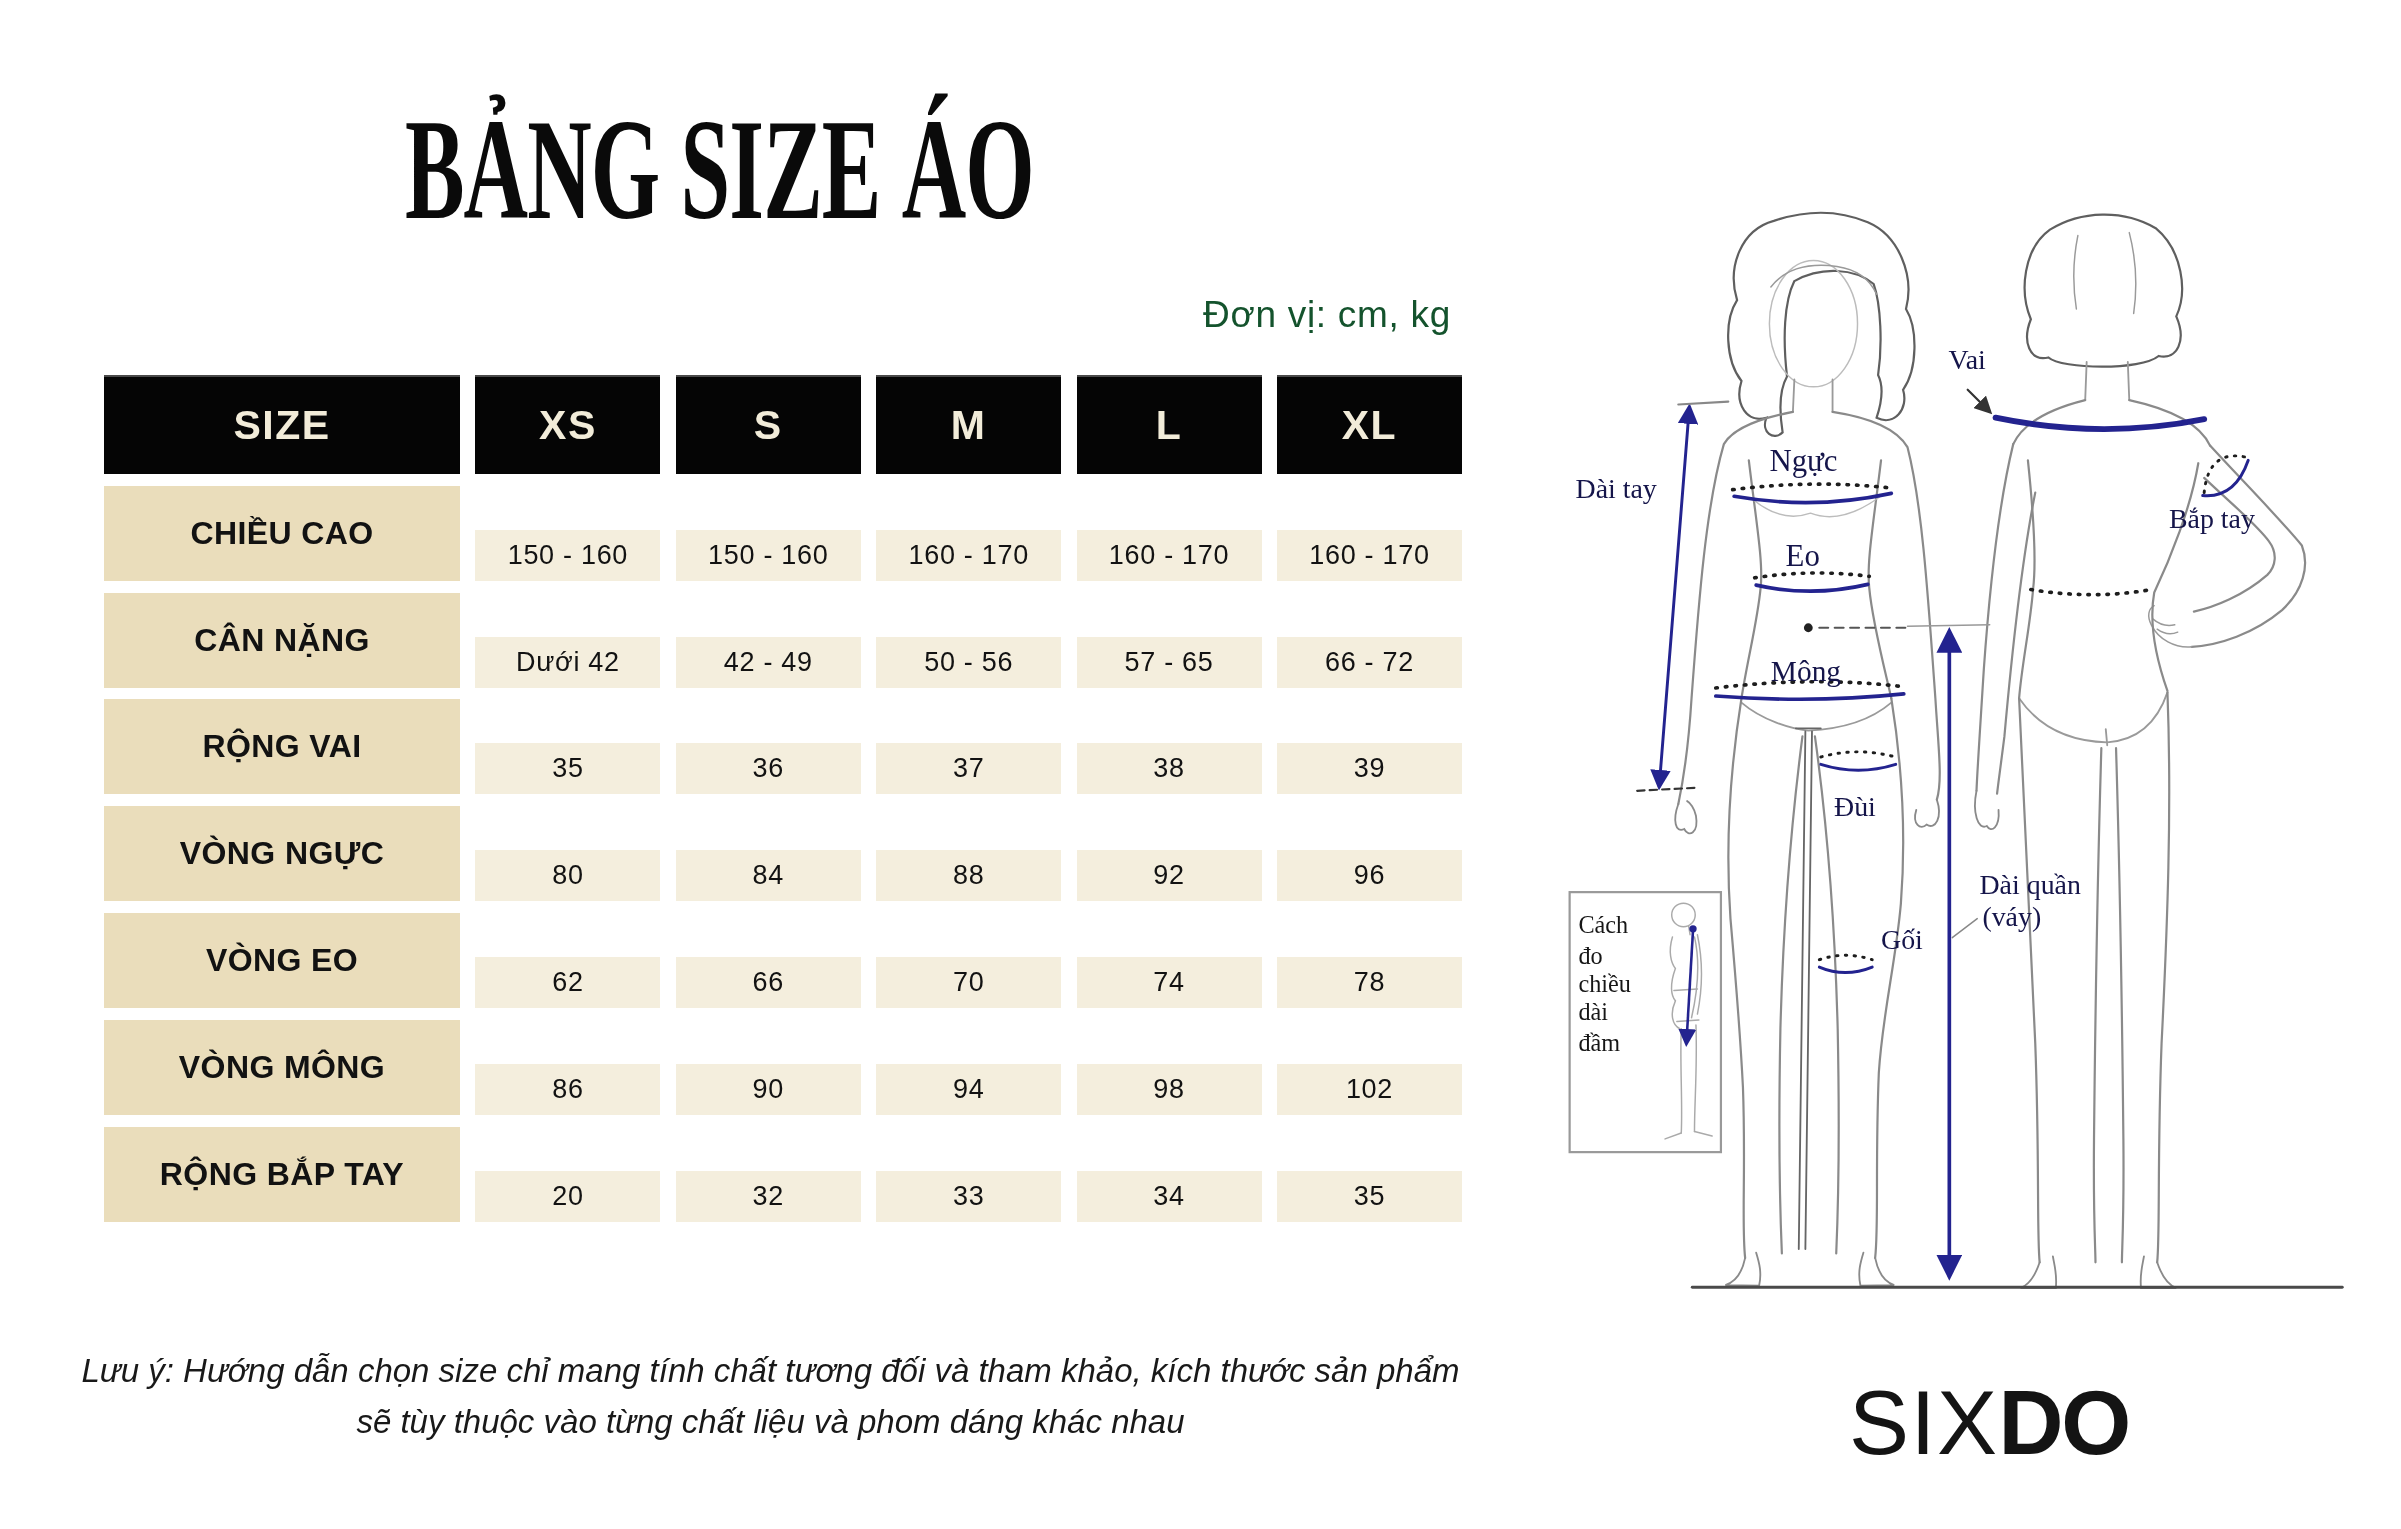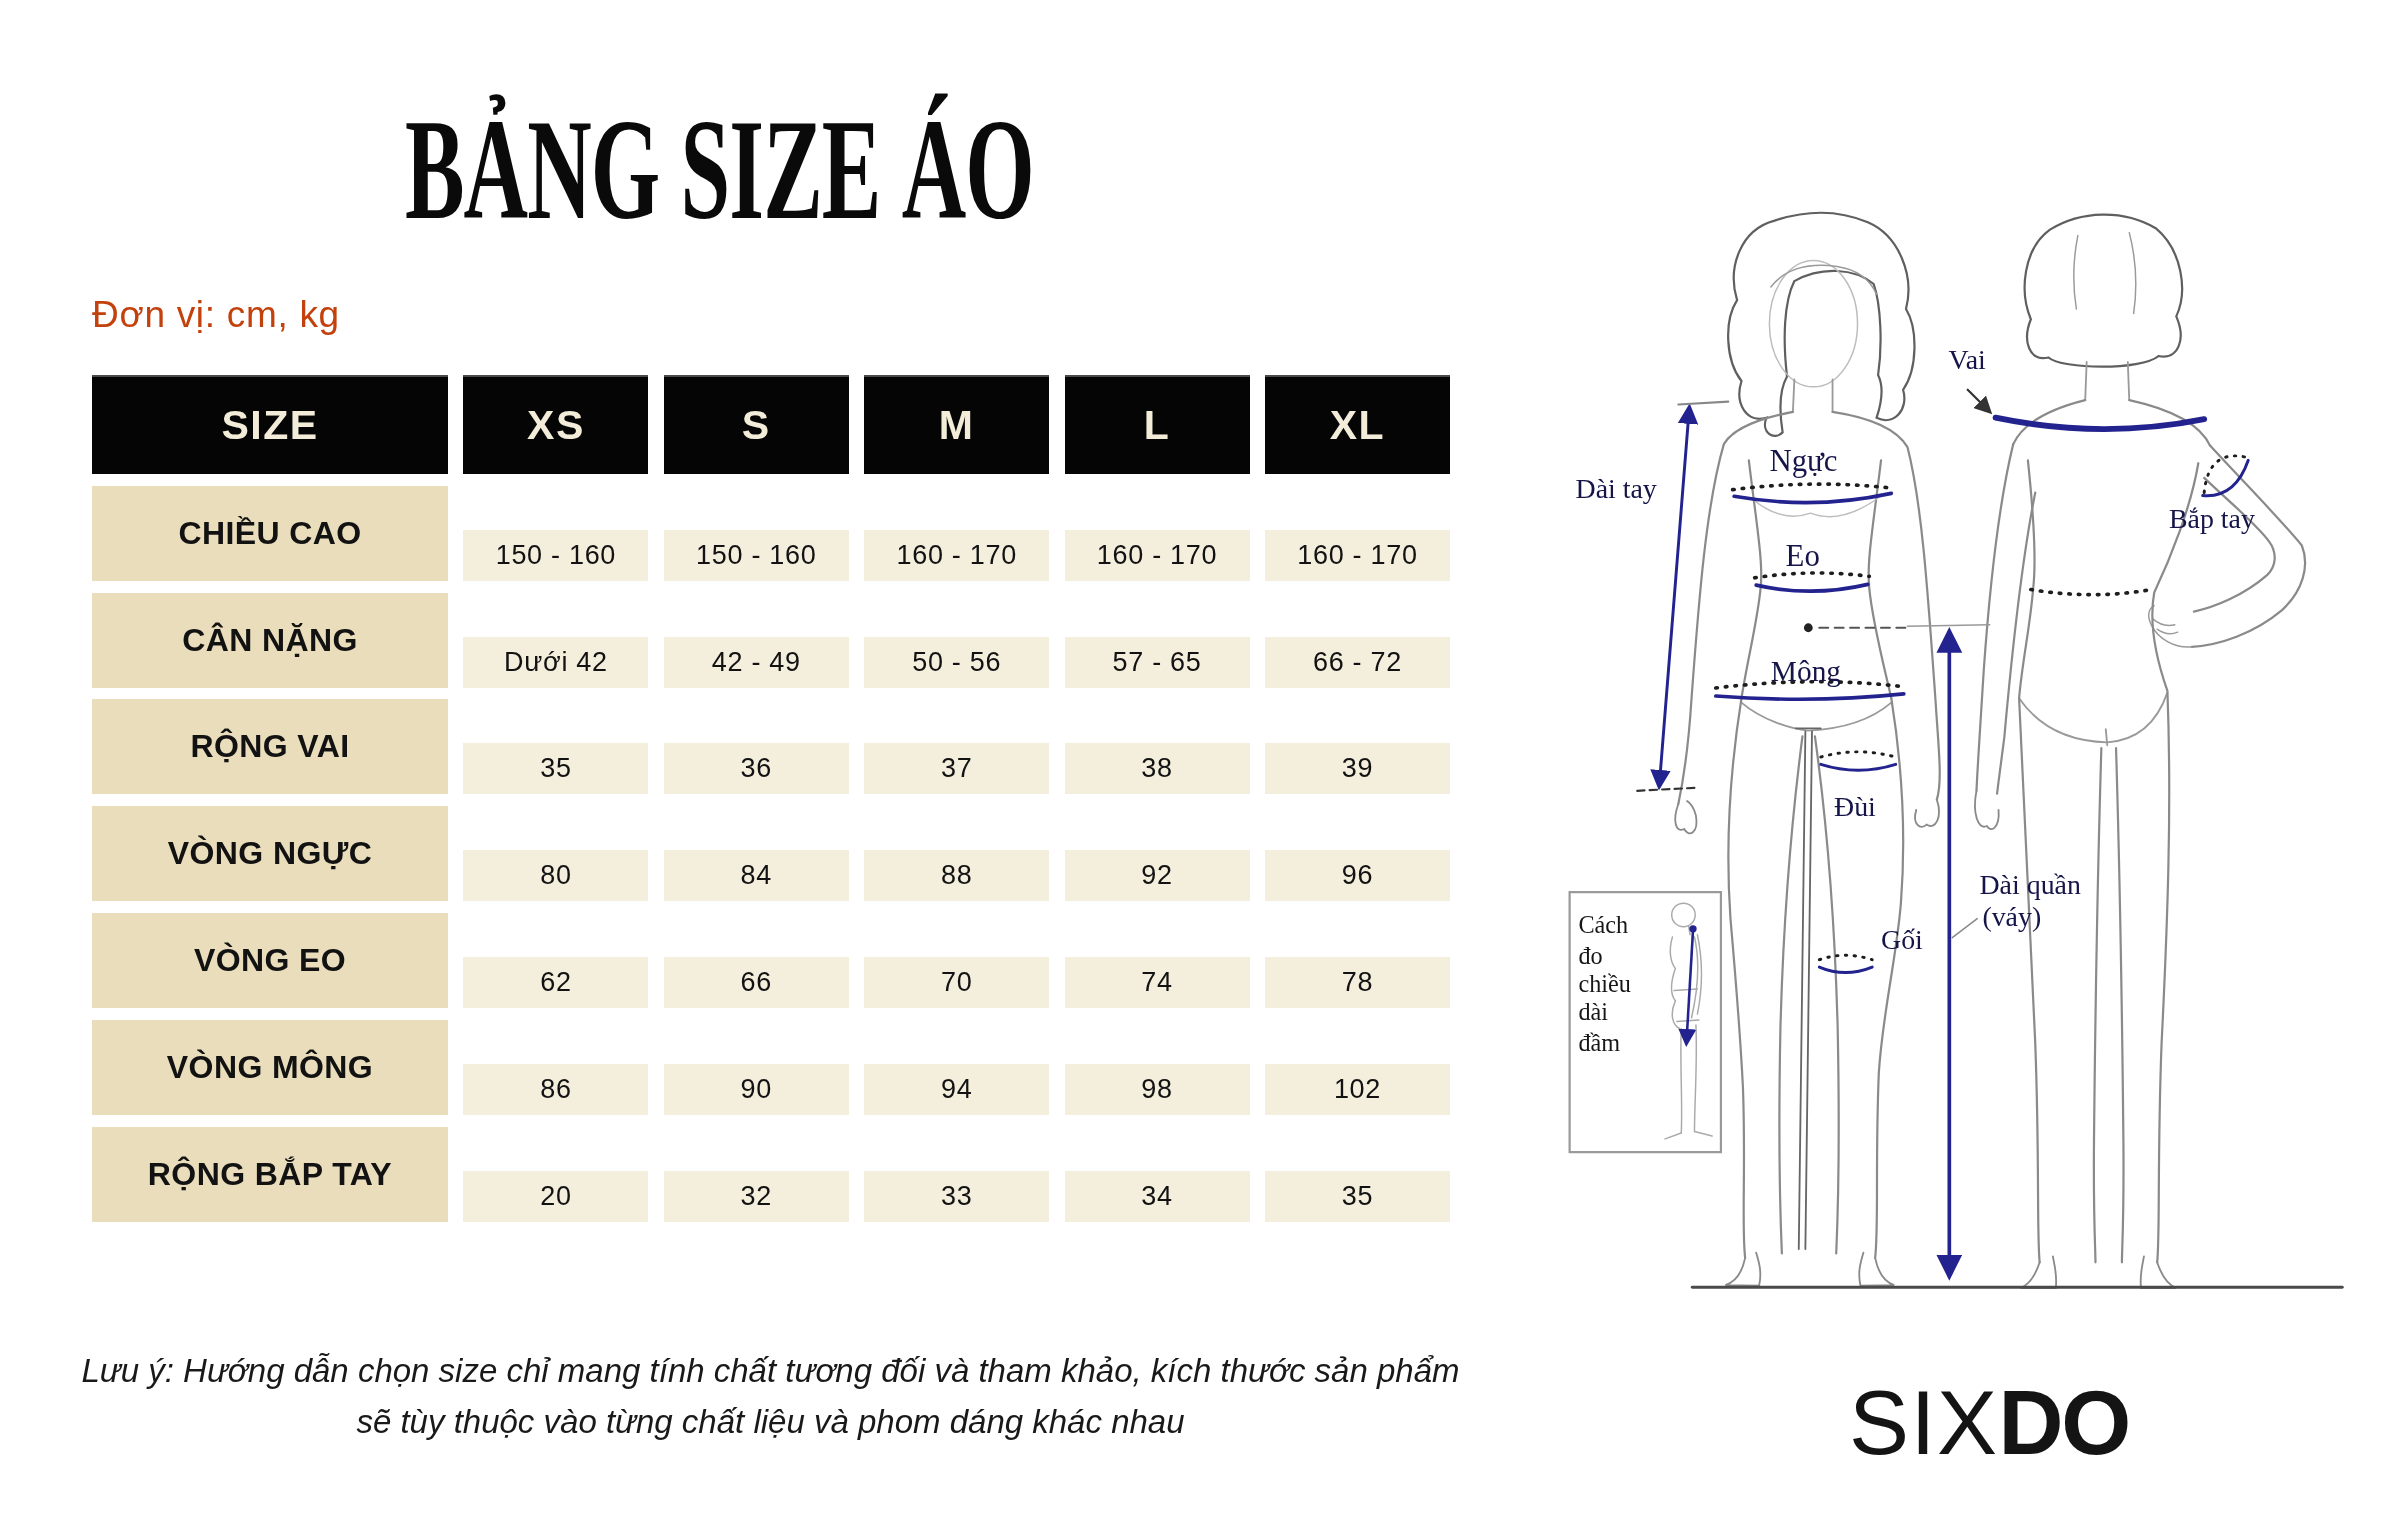--- a/index.html
+++ b/index.html
@@ -8,26 +8,26 @@
     font-family:"Liberation Sans",sans-serif;color:#111;
   }
   
   .main-title{
     position:absolute;left:405px;top:87px;
     font-family:"Liberation Serif",serif;font-weight:700;
     font-size:144px;letter-spacing:-1.5px;white-space:nowrap;
     transform:scaleX(0.62);transform-origin:left top;color:#0a0a0a;
   }
   .unit-note{
-    position:absolute;left:92px;top:294px;width:1359px;text-align:left;
-    font-size:37px;color:#c2410c;letter-spacing:0.7px;
+    position:absolute;left:92px;top:294px;width:1359px;text-align:right;
+    font-size:37px;color:#14532d;letter-spacing:0.7px;
   }
   
   .size-grid{
-    position:absolute;left:92px;top:375px;
+    position:absolute;left:104px;top:375px;
     display:grid;
     grid-template-columns:356px 185px 185px 185px 185px 185px;
     grid-template-rows:99px repeat(7,95px);
     column-gap:15.4px;row-gap:11.8px;
   }
   .cell{display:flex;align-items:center;justify-content:center;}
   .th{
     background:var(--header-bg,#050505);color:var(--header-text,#f2ecd9);
     font-size:41px;font-weight:700;letter-spacing:1.5px;
     border-top:2.2px solid #4a4a4a;

